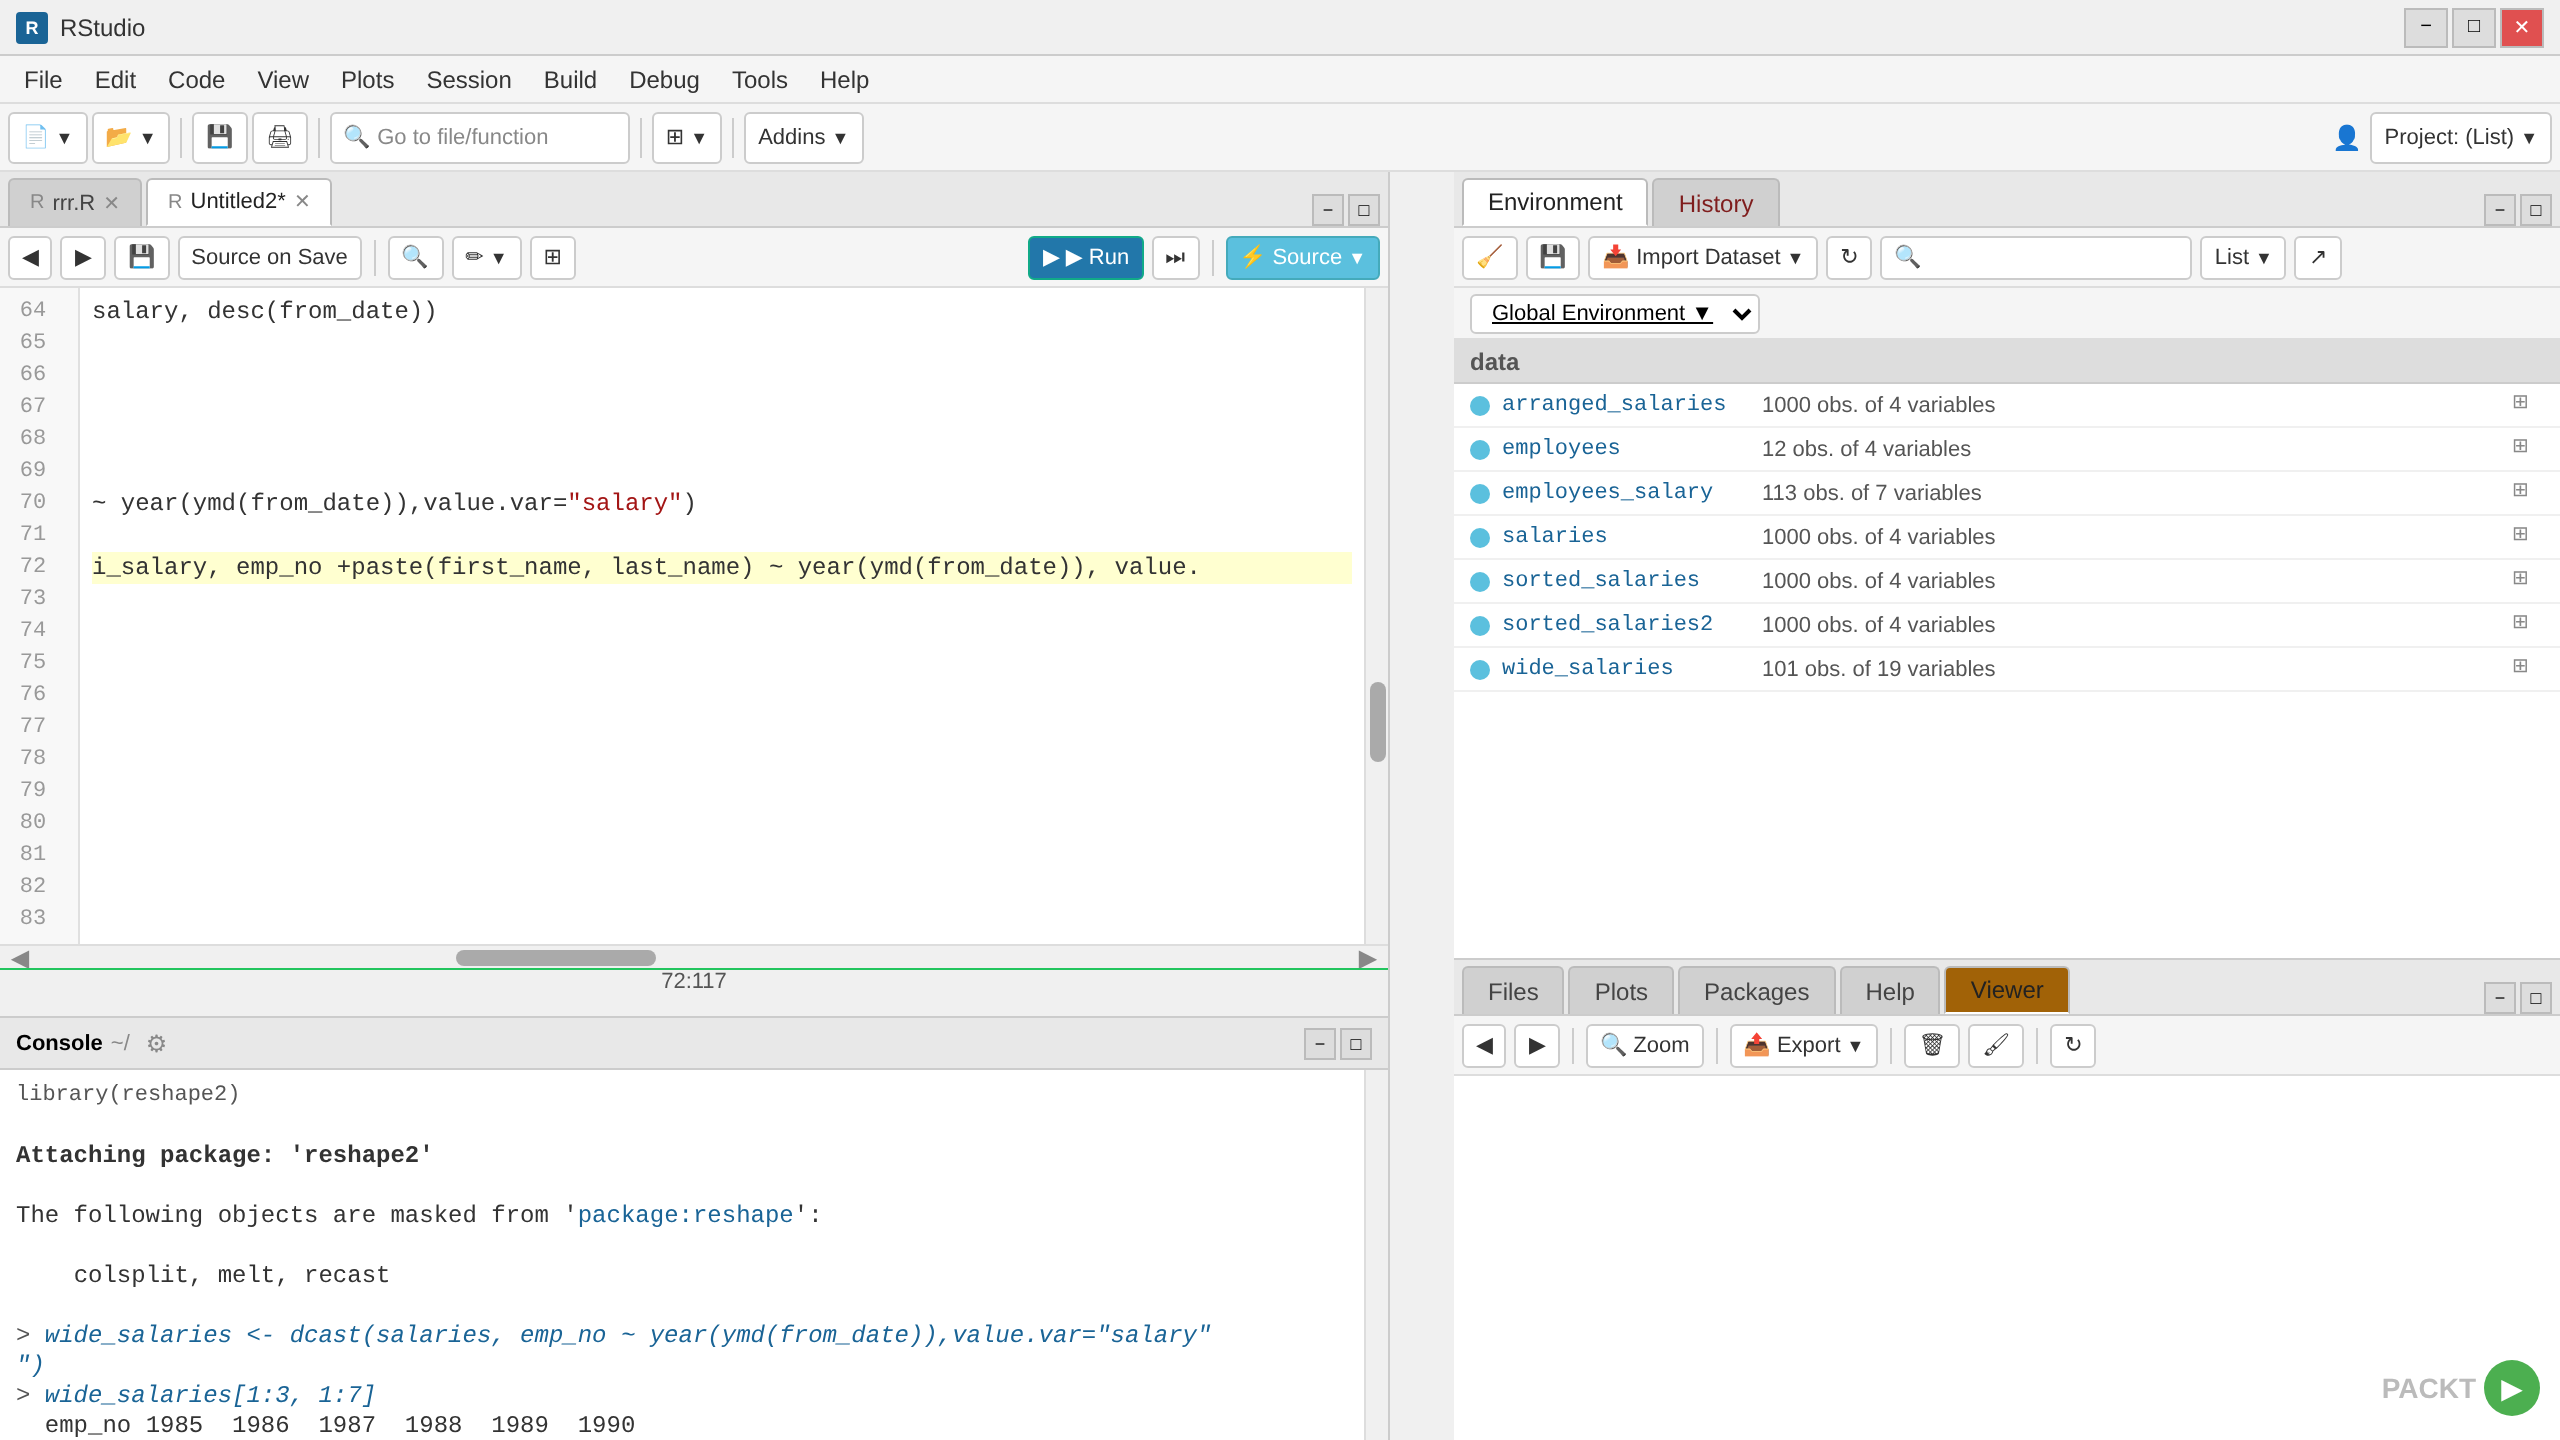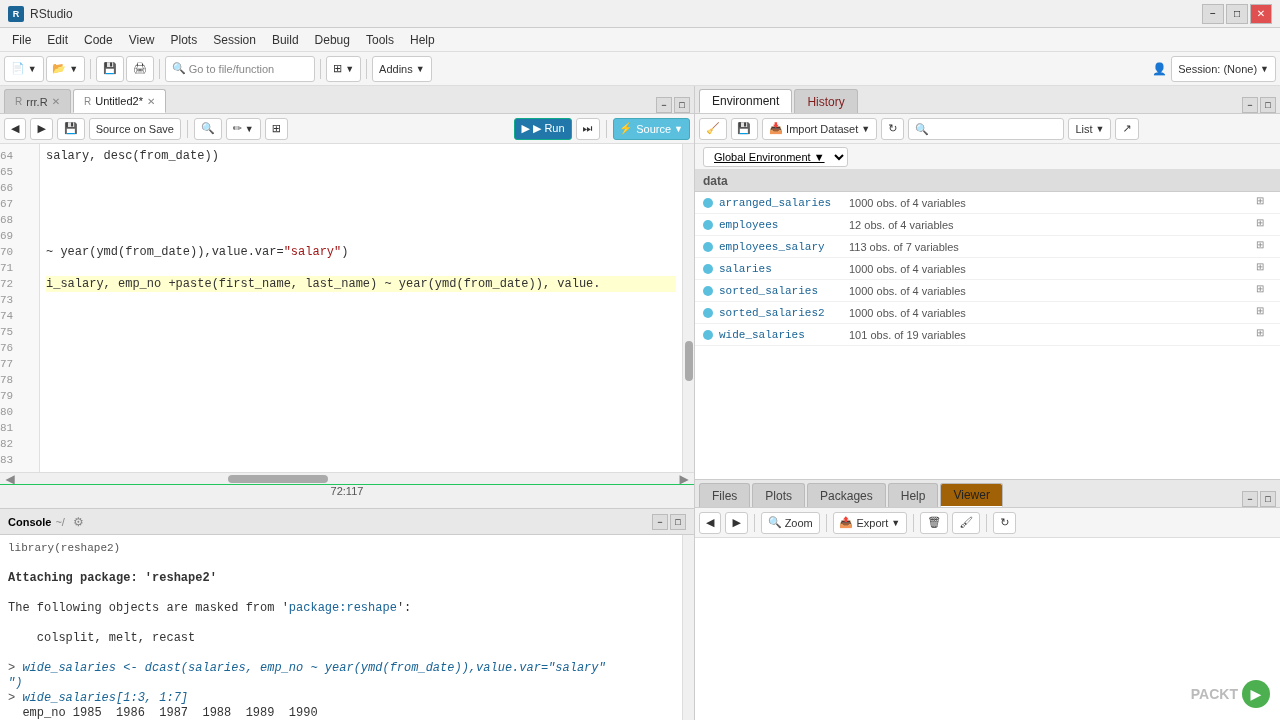--- a/index.html
+++ b/index.html
@@ -38,21 +38,21 @@
     .editor-tab .tab-icon { font-size: 10px; color: #888; }
 
     
     #editor-toolbar { background: #f5f5f5; height: 30px; display: flex; align-items: center; padding: 0 4px; border-bottom: 1px solid #ddd; gap: 4px; }
     .et-btn { height: 22px; padding: 0 6px; background: #fff; border: 1px solid #ccc; border-radius: 3px; cursor: pointer; font-size: 11px; display: flex; align-items: center; gap: 3px; color: #333; }
     .et-sep { width: 1px; height: 18px; background: #ccc; margin: 0 2px; }
     .et-right { margin-left: auto; display: flex; align-items: center; gap: 4px; }
 
     
     #code-editor { flex: 1; display: flex; overflow: hidden; background: #fff; font-family: 'Courier New', monospace; font-size: 12px; }
-    #line-numbers { width: 40px; background: #f8f8f8; border-right: 1px solid #e0e0e0; padding: 4px 0; text-align: left; color: #999; font-size: 11px; line-height: 16px; overflow: hidden; user-select: none; }
+    #line-numbers { width: 40px; background: #f8f8f8; border-right: 1px solid #e0e0e0; padding: 4px 0; text-align: center; color: #999; font-size: 11px; line-height: 16px; overflow: hidden; user-select: none; }
     #line-numbers div { padding-right: 6px; height: 16px; }
     #code-content { flex: 1; padding: 4px 6px; overflow: hidden; line-height: 16px; color: #333; }
     #code-content .code-line { height: 16px; white-space: pre; }
     .str { color: #a31515; }
     .hl-line { background: #ffffd0; }
 
     
     #editor-status { height: 24px; background: #f0f0f0; border-top: 1px solid #22c55e; display: flex; align-items: center; padding: 0 8px; font-size: 11px; color: #555; gap: 12px; flex-direction: column; }
 
     
@@ -60,21 +60,21 @@
     #console-header { background: #e8e8e8; height: 26px; display: flex; align-items: center; padding: 0 8px; border-bottom: 1px solid #ccc; gap: 4px; }
     #console-content { flex: 1; background: #fff; padding: 6px 8px; font-family: 'Courier New', monospace; font-size: 12px; overflow: hidden; color: #333; }
     .console-line { line-height: 15px; white-space: pre-wrap; }
     .console-prompt { color: #333; }
     .console-code { color: #1a6496; font-style: italic; }
     .console-output { color: #333; }
     .console-bold { font-weight: bold; }
     .console-link { color: #1a6496; }
 
     
-    #right-panel { flex: 1; display: flex; flex-direction: column; }
+    #right-panel { flex: 1; display: flex; flex-direction: column; margin-left: 32px; }
 
     
     #env-panel { flex: 1; display: flex; flex-direction: column; border-bottom: 1px solid #ccc; }
     #env-tabs { background: #e8e8e8; height: 28px; display: flex; align-items: flex-end; padding: 0 4px; border-bottom: 1px solid #ccc; }
     .env-tab { height: 24px; padding: 0 12px; background: #d0d0d0; border: 1px solid #bbb; border-bottom: none; border-radius: 3px 3px 0 0; font-size: 12px; display: flex; align-items: center; cursor: pointer; color: #7f1d1d; margin-right: 2px; }
     .env-tab.active { background: #fff; border-bottom: 1px solid #fff; color: #222; }
 
     #env-toolbar { background: #f5f5f5; height: 30px; display: flex; align-items: center; padding: 0 4px; border-bottom: 1px solid #ddd; gap: 4px; }
     .env-search { height: 22px; flex: 1; padding: 0 6px; border: 1px solid #ccc; border-radius: 3px; font-size: 11px; background: #fff; }
     .env-toolbar-right { display: flex; align-items: center; gap: 4px; }
@@ -157,21 +157,21 @@
   <div class="tb-sep"></div>
   <button class="tb-btn">⊞ <span style="font-size:9px">▼</span></button>
   <div class="tb-sep"></div>
   <button class="tb-btn">
     <span>Addins</span>
     <span style="font-size:9px">▼</span>
   </button>
   <div class="tb-right">
     <span>👤</span>
     <button class="tb-btn">
-      <span>Session: (None)</span>
+      <span>Project: (List)</span>
       <span style="font-size:9px">▼</span>
     </button>
   </div>
 </div>
 
 <div id="main">
 
   <div id="left-panel">
 
     <div id="editor-area">

